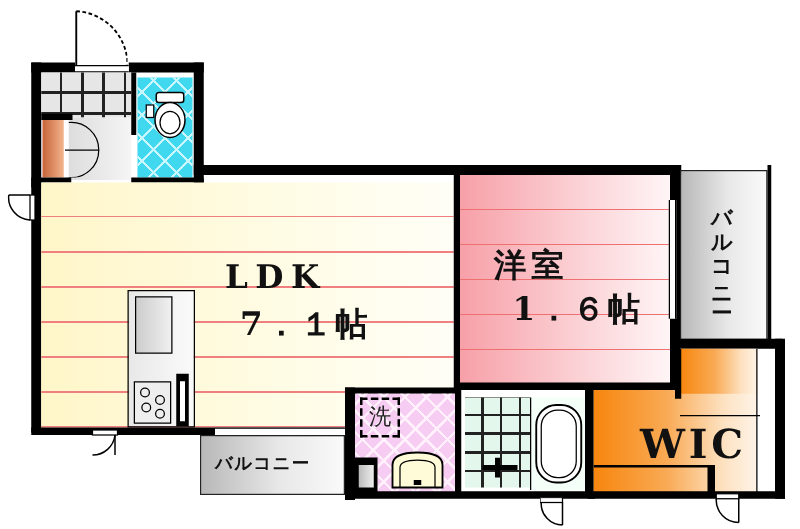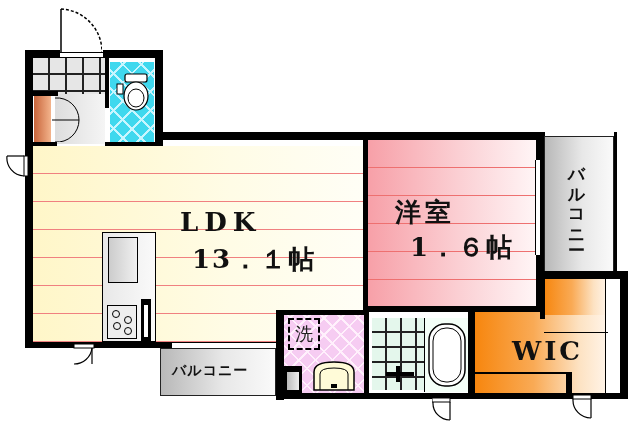--- a/index.html
+++ b/index.html
@@ -68,21 +68,21 @@
     <rect x="18" y="4" width="4" height="20" fill="#fff" stroke="#000" stroke-width="1"></rect>
     <line x1="1" y1="4" x2="18" y2="4" stroke="#000" stroke-width="1.2"></line>
     <path d="M1 4 A18 18 0 0 0 18 24" fill="none" stroke="#000" stroke-width="1.2"></path>
   </svg>
 </div>
 
 <div class="abs ldk" style="left:33px;top:146px;width:330px;height:196px;">
   <div class="abs ldk-lines" style="left:0;top:0;width:100%;height:100%;"></div>
 </div>
 <div class="abs label-big" style="left:180px;top:207px;font-size:26px;">LDK</div>
-<div class="abs label-big" style="left:192px;top:242px;font-size:26px;letter-spacing:2px;">13．１帖</div>
+<div class="abs label-big" style="left:192px;top:242px;font-size:26px;letter-spacing:2px;">7．１帖</div>
 
 <div class="abs" style="left:102px;top:232px;width:54px;height:110px;background:linear-gradient(90deg,#e8e8e8,#fafafa);border:1.5px solid #000;box-sizing:border-box;">
   <div class="abs" style="left:5px;top:4px;width:28px;height:44px;border:1.5px solid #000;background:linear-gradient(90deg,#ccc,#f0f0f0);"></div>
   <div class="abs" style="left:4px;top:72px;width:28px;height:32px;border:1.5px solid #000;background:#eee;">
     <svg width="28" height="32">
       <circle cx="8" cy="8" r="3.5" fill="none" stroke="#000" stroke-width="1"></circle>
       <circle cx="9" cy="20" r="3.5" fill="none" stroke="#000" stroke-width="1"></circle>
       <circle cx="20" cy="14" r="3.5" fill="none" stroke="#000" stroke-width="1"></circle>
       <circle cx="20" cy="25" r="3.5" fill="none" stroke="#000" stroke-width="1"></circle>
     </svg>
@@ -159,21 +159,21 @@
   </svg>
 </div>
 
 <div class="abs wic" style="left:475px;top:312px;width:130px;height:82px;"></div>
 <div class="abs wic" style="left:544px;top:279px;width:62px;height:36px;"></div>
 <div class="wall" style="left:540px;top:279px;width:5px;height:40px;"></div>
 <div class="abs" style="left:544px;top:332px;width:64px;height:1px;background:#000;"></div>
 <div class="abs" style="left:605px;top:279px;width:1px;height:115px;background:#000;"></div>
 <div class="abs" style="left:475px;top:372px;width:96px;height:2px;background:#000;"></div>
 <div class="wall" style="left:566px;top:372px;width:6px;height:22px;"></div>
-<div class="abs label-big" style="left:512px;top:336px;font-size:26px;letter-spacing:3px;">WIC</div>
+<div class="abs label-big" style="left:512px;top:336px;font-size:32px;letter-spacing:3px;">WIC</div>
 <div class="wall" style="left:620px;top:271px;width:8px;height:128px;"></div>
 <div class="wall" style="left:470px;top:393px;width:158px;height:6px;"></div>
 <div class="abs" style="left:572px;top:394px;width:22px;height:26px;">
   <svg width="22" height="26">
     <rect x="1" y="1" width="18" height="4" fill="#fff" stroke="#000" stroke-width="1"></rect>
     <line x1="19" y1="5" x2="19" y2="24" stroke="#000" stroke-width="1.2"></line>
     <path d="M1 5 A18 18 0 0 0 19 24" fill="none" stroke="#000" stroke-width="1.2"></path>
   </svg>
 </div>
 

